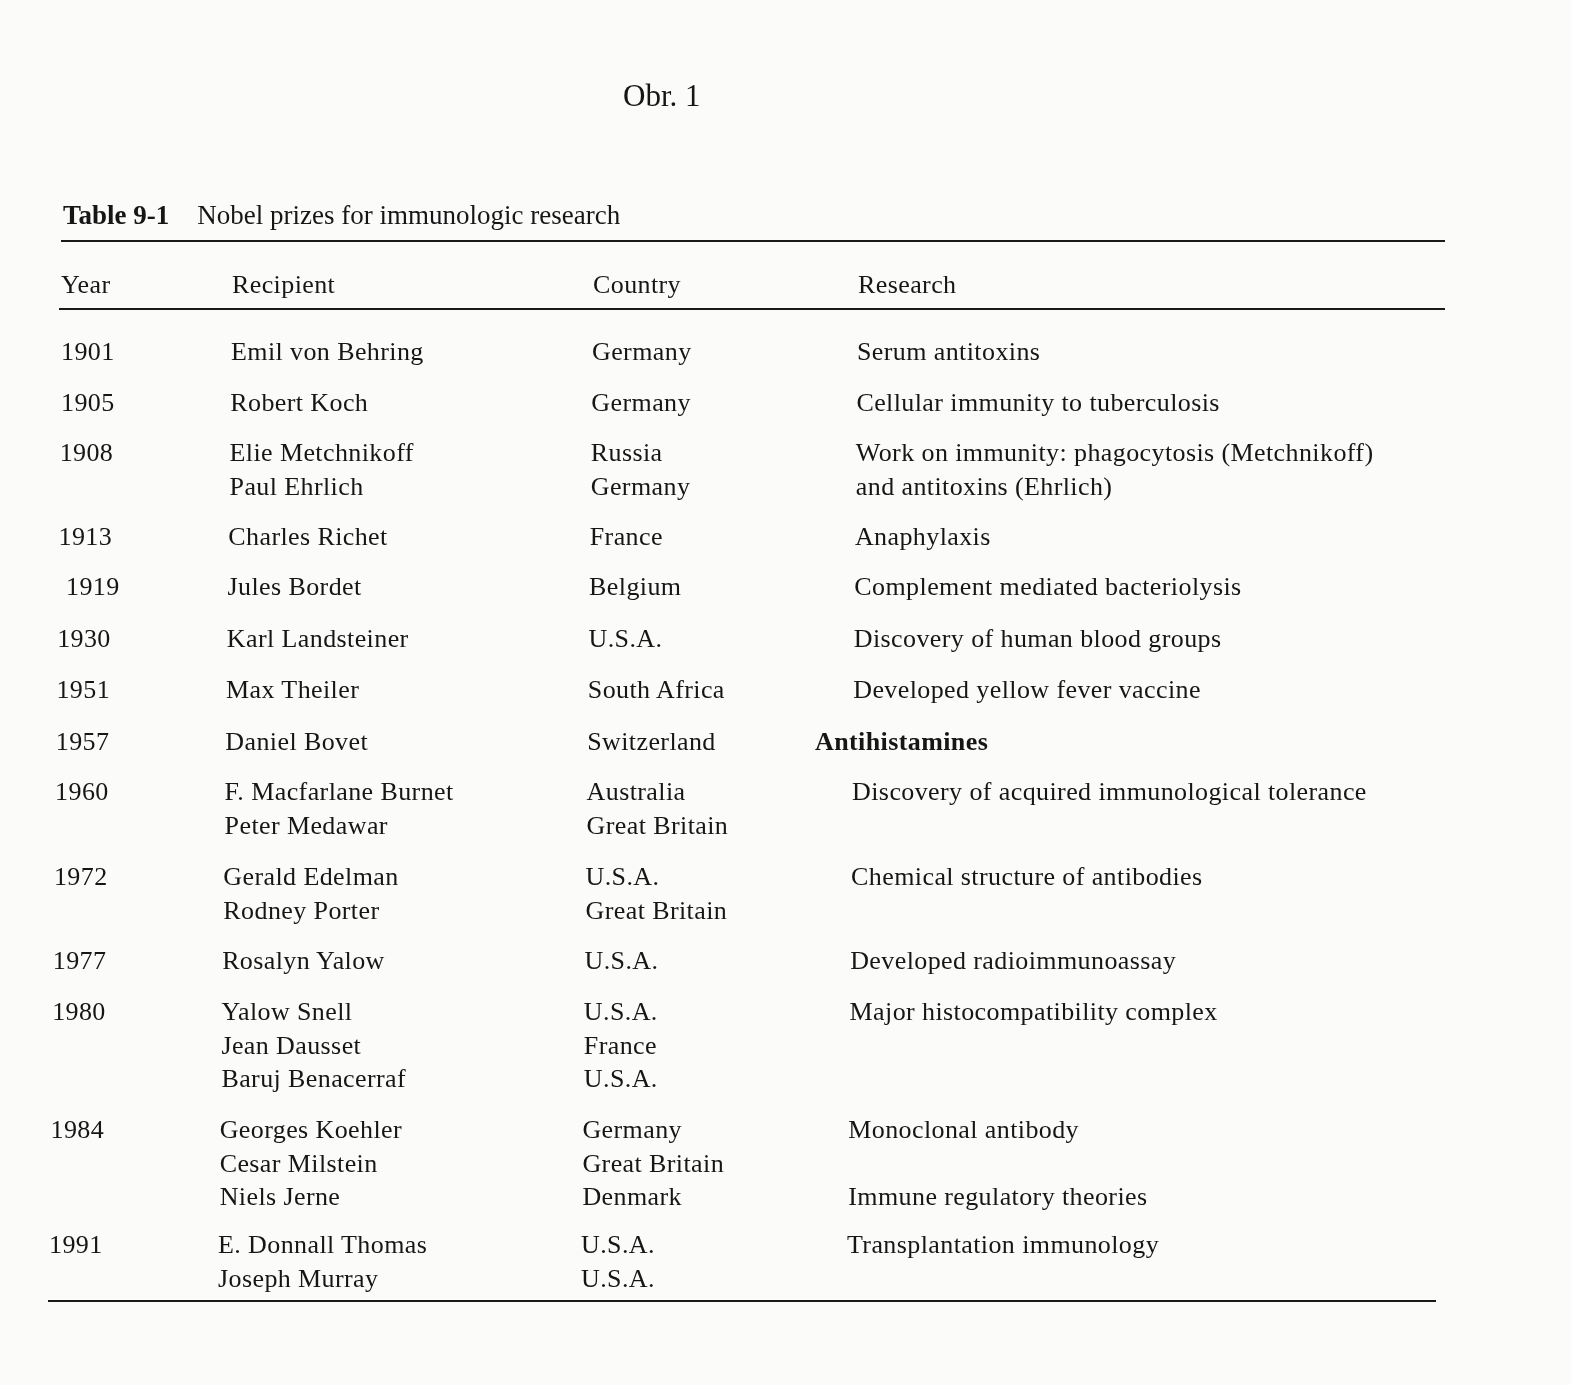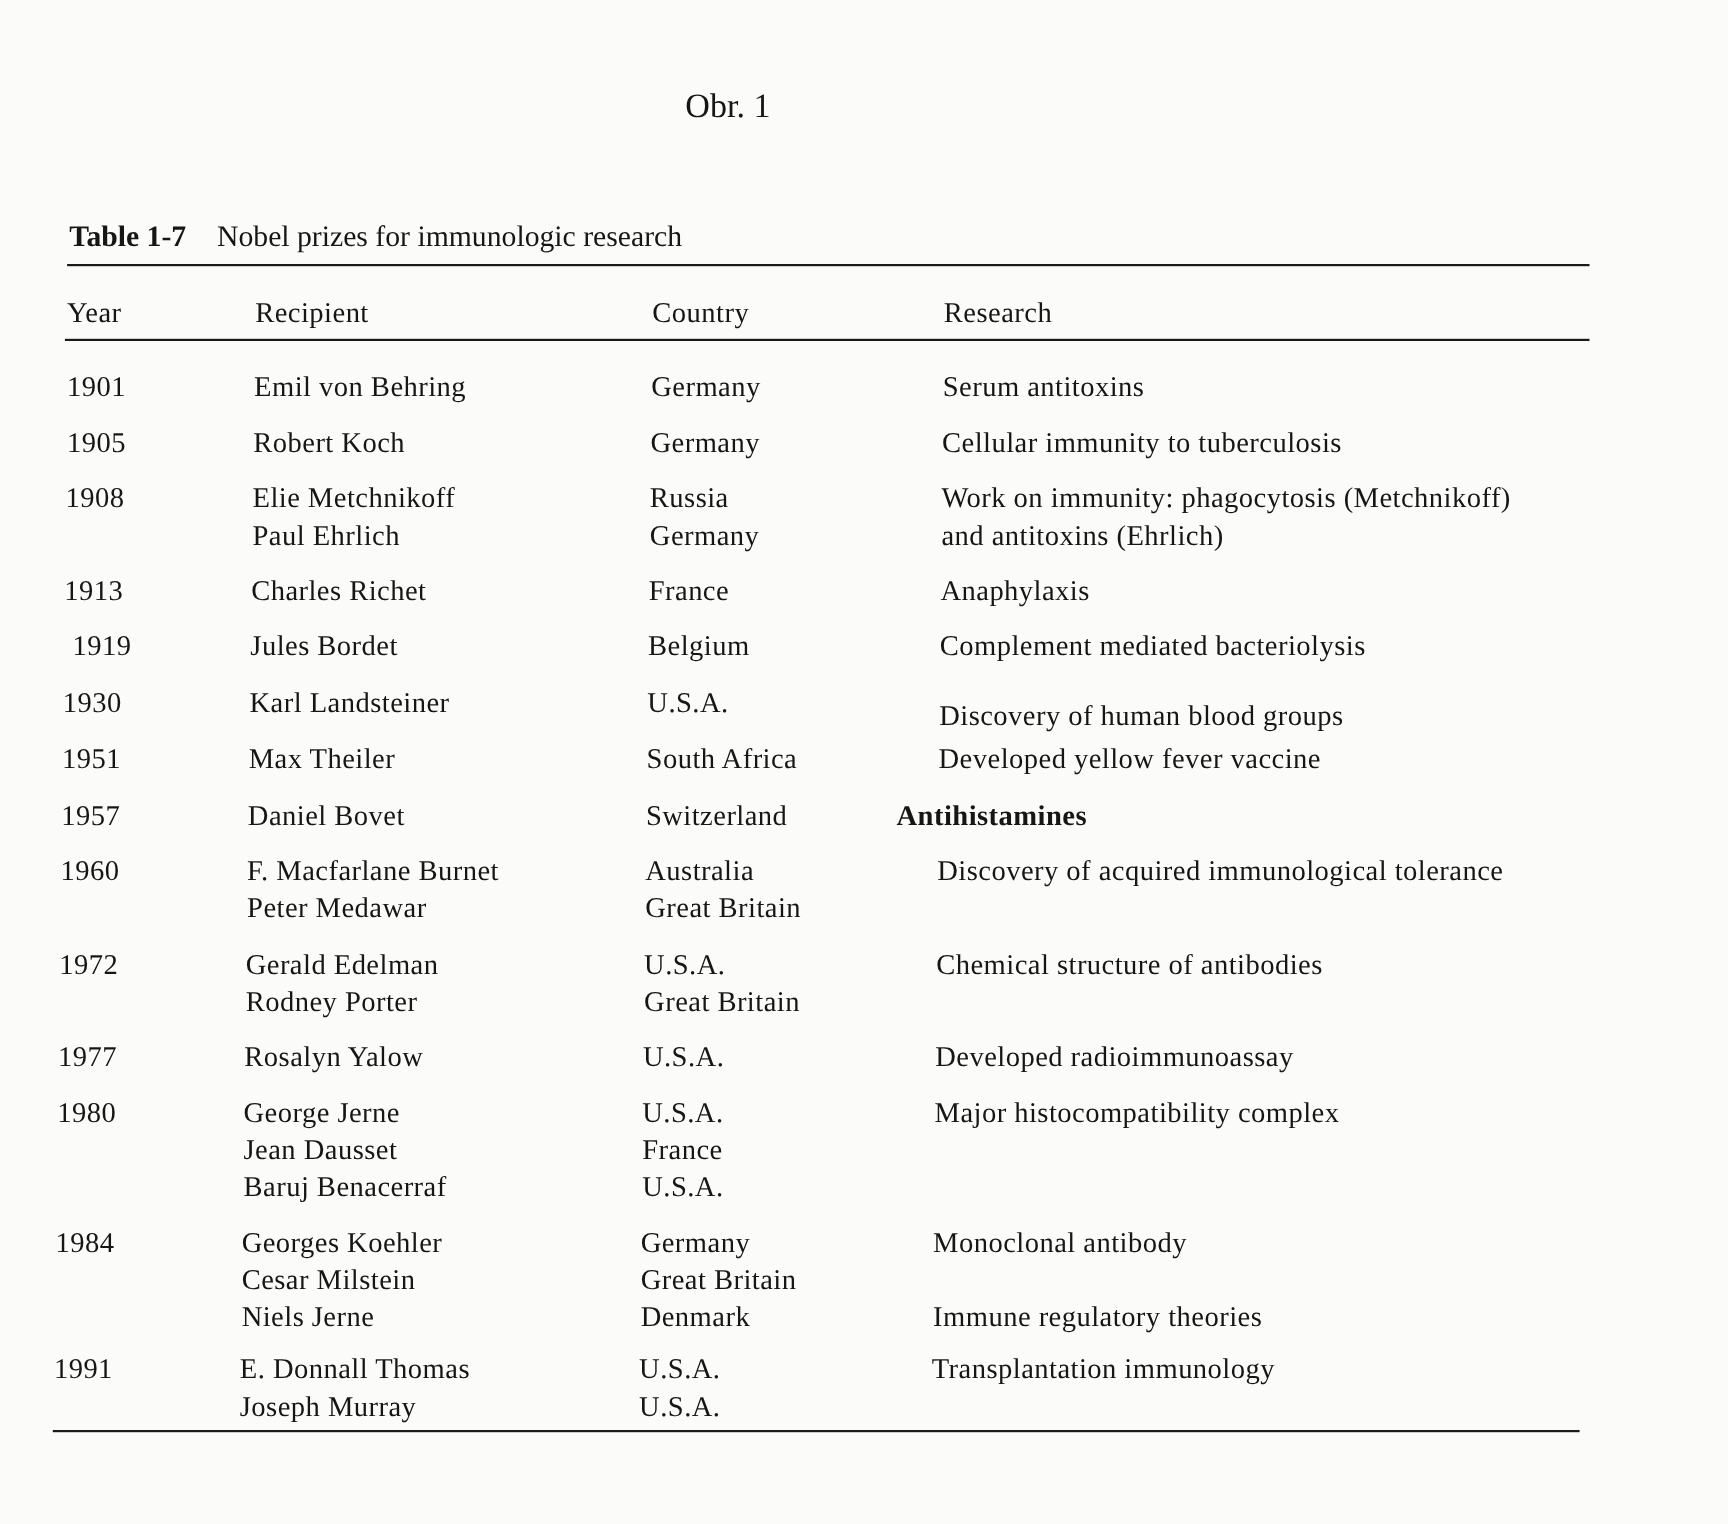--- a/index.html
+++ b/index.html
@@ -29,21 +29,21 @@
       letter-spacing: 0.4px;
     }
     .hdr { font-size: 26px; }
   </style>
 </head>
 <body>
 
 <div class="obr">Obr. 1</div>
 
 <div class="caption">
-  <span class="label">Table 1-7</span><span>Nobel prizes for immunologic research</span>
+  <span class="label">Table 9-1</span><span>Nobel prizes for immunologic research</span>
 </div>
 
 <div class="rule" style="left:61px; top:240px; width:1384px;"></div>
 
 <div class="cell hdr" style="left:61px; top:270px;">Year</div>
 <div class="cell hdr" style="left:232px; top:270px;">Recipient</div>
 <div class="cell hdr" style="left:593px; top:270px;">Country</div>
 <div class="cell hdr" style="left:858px; top:270px;">Research</div>
 
 <div class="rule" style="left:59px; top:308px; width:1386px;"></div>
@@ -79,21 +79,21 @@
     <div>
       <div class="cell" style="left: 66px; top: 572px;">1919</div>
       <div class="cell" style="left: 227.579px; top: 572px;">Jules Bordet</div>
       <div class="cell" style="left: 589.105px; top: 572px;">Belgium</div>
       <div class="cell" style="left: 854.368px; top: 572px;">Complement mediated bacteriolysis</div>
     </div>
     <div>
       <div class="cell" style="left: 57.1433px; top: 624px;">1930</div>
       <div class="cell" style="left: 226.822px; top: 624px;">Karl Landsteiner</div>
       <div class="cell" style="left: 588.465px; top: 624px;">U.S.A.</div>
-      <div class="cell" style="left: 853.786px; top: 624px; margin-top: 12px;">Discovery of human blood groups</div>
+      <div class="cell" style="left: 853.786px; top: 624px;">Discovery of human blood groups</div>
     </div>
     <div>
       <div class="cell" style="left: 56.458px; top: 675px;">1951</div>
       <div class="cell" style="left: 226.08px; top: 675px;">Max Theiler</div>
       <div class="cell" style="left: 587.837px; top: 675px;">South Africa</div>
       <div class="cell" style="left: 853.215px; top: 675px;">Developed yellow fever vaccine</div>
     </div>
     <div>
       <div class="cell" style="left: 55.7592px; top: 727px; text-align: center;">1957</div>
       <div class="cell" style="left: 225.323px; top: 727px;">Daniel Bovet</div>
@@ -117,21 +117,21 @@
       <div class="cell" style="left: 851.121px; top: 862px;">Chemical structure of antibodies</div>
     </div>
     <div>
       <div class="cell" style="left: 52.8163px; top: 946px;">1977</div>
       <div class="cell" style="left: 222.134px; top: 946px;">Rosalyn Yalow</div>
       <div class="cell" style="left: 584.498px; top: 946px;">U.S.A.</div>
       <div class="cell" style="left: 850.18px; top: 946px;">Developed radioimmunoassay</div>
     </div>
     <div>
       <div class="cell" style="left: 52.131px; top: 997px;">1980</div>
-      <div class="cell" style="left: 221.392px; top: 997px;">George Jerne</div>
+      <div class="cell" style="left: 221.392px; top: 997px;">Yalow Snell</div>
       <div class="cell" style="left: 221.392px; top: 1030.5px;">Jean Dausset</div>
       <div class="cell" style="left: 221.392px; top: 1064px;">Baruj Benacerraf</div>
       <div class="cell" style="left: 583.87px; top: 997px;">U.S.A.</div>
       <div class="cell" style="left: 583.87px; top: 1030.5px;">France</div>
       <div class="cell" style="left: 583.87px; top: 1064px;">U.S.A.</div>
       <div class="cell" style="left: 849.609px; top: 997px;">Major histocompatibility complex</div>
     </div>
     <div>
       <div class="cell" style="left: 50.5454px; top: 1115px;">1984</div>
       <div class="cell" style="left: 219.674px; top: 1115px;">Georges Koehler</div>

